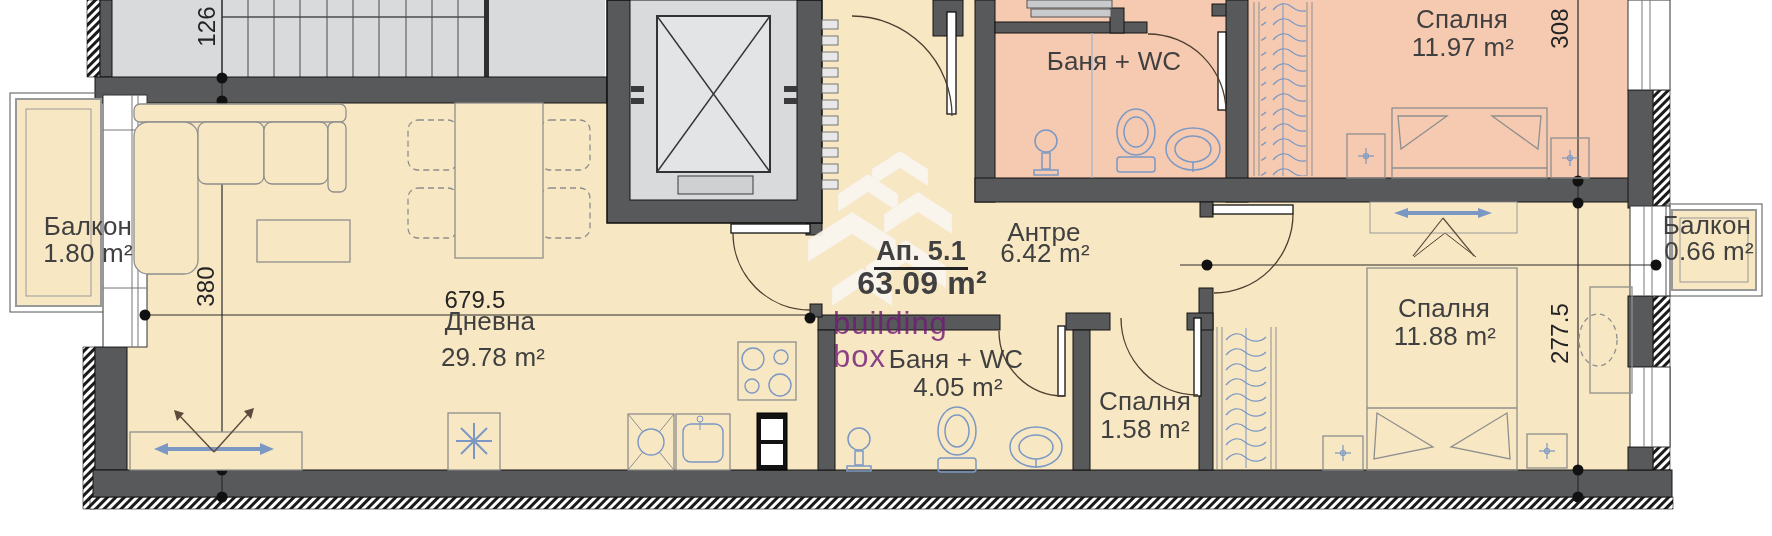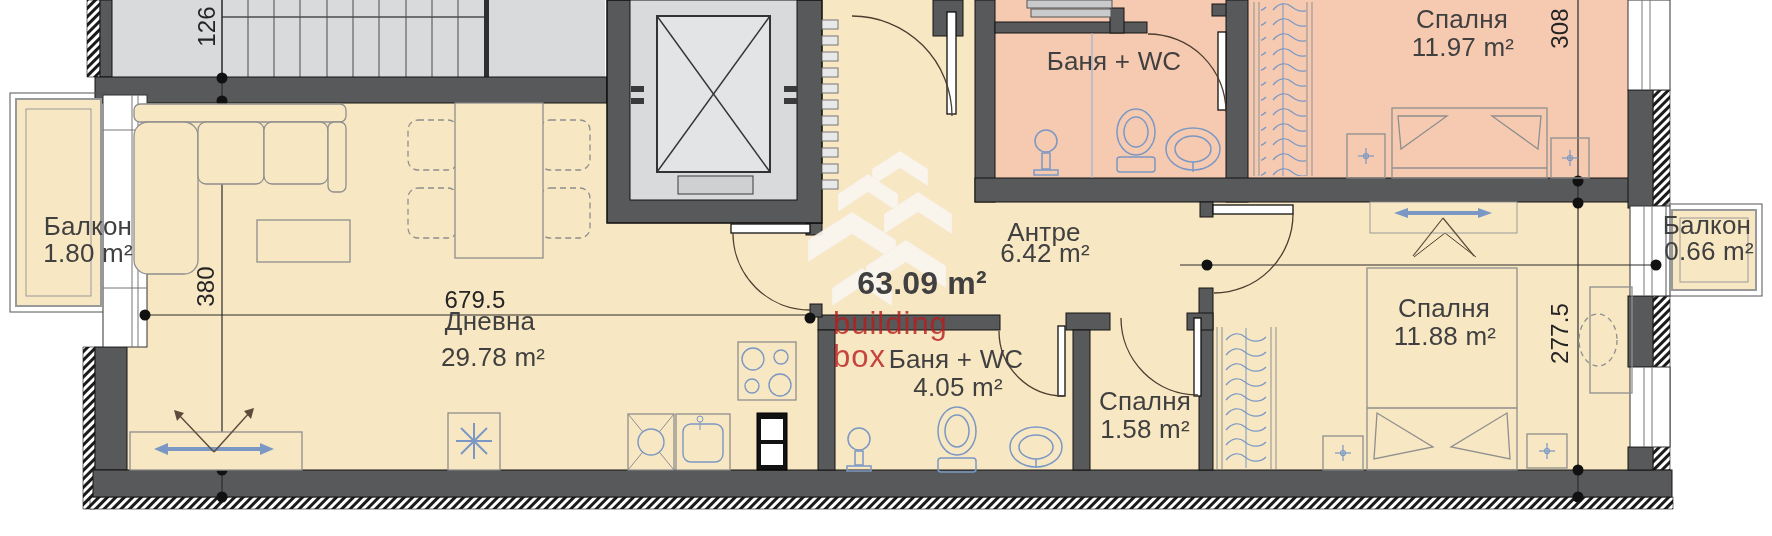--- a/index.html
+++ b/index.html
@@ -6,21 +6,21 @@
   .stage{position:relative;width:1772px;height:536px;background:#ffffff;overflow:hidden;
          font-family:"Liberation Sans",sans-serif;}
   .stage svg{position:absolute;left:0;top:0;}
   .lbl{position:absolute;color:#404040;text-align:center;line-height:1.04;white-space:nowrap;
        font-size:26px;letter-spacing:0.2px;}
   .lbl.dim{font-size:24px;color:#242425;}
   .lbl.rot{transform:rotate(-90deg);}
   .lbl.apid{font-size:27px;font-weight:bold;}
   .lbl.apid span{border-bottom:3px solid #222;padding:0 2px 1px 2px;}
   .lbl.aparea{font-size:32px;font-weight:bold;}
-  .lbl.wm{color:#b91c1c;opacity:.8;font-size:31px;text-align:left;letter-spacing:1px;}
+  .lbl.wm{color:#701a75;opacity:.8;font-size:31px;text-align:left;letter-spacing:1px;}
 </style>
 </head>
 <body>
 
 <div class="stage">
 
 <svg width="1772" height="536" viewBox="0 0 1772 536">
   <defs>
     <pattern id="hatch" width="6" height="6" patternUnits="userSpaceOnUse" patternTransform="rotate(45)">
       <rect width="6" height="6" fill="#fff"></rect>
@@ -375,20 +375,21 @@
 <div class="lbl" style="left:30px;top:213px;width:116px;">Балкон</div>
 <div class="lbl" style="left:30px;top:240px;width:116px;">1.80 m²</div>
 
 <div class="lbl dim rot" style="left:179px;top:14px;width:56px;">126</div>
 <div class="lbl dim rot" style="left:178px;top:274px;width:56px;">380</div>
 <div class="lbl dim" style="left:405px;top:288px;width:140px;">679.5</div>
 
 <div class="lbl" style="left:420px;top:308px;width:140px;">Дневна</div>
 <div class="lbl" style="left:413px;top:344px;width:160px;">29.78 m²</div>
 
+<div class="lbl apid" style="left:851px;top:237px;width:140px;"><span>Ап. 5.1</span></div>
 <div class="lbl aparea" style="left:842px;top:267px;width:160px;">63.09 m²</div>
 
 <div class="lbl" style="left:974px;top:213px;width:140px;margin-top:6px;">Антре</div>
 <div class="lbl" style="left:975px;top:240px;width:140px;">6.42 m²</div>
 
 <div class="lbl" style="left:1034px;top:48px;width:160px;">Баня + WC</div>
 
 <div class="lbl" style="left:1392px;top:6px;width:140px;">Спалня</div>
 <div class="lbl" style="left:1383px;top:34px;width:160px;">11.97 m²</div>
 <div class="lbl dim rot" style="left:1532px;top:16px;width:56px;">308</div>

